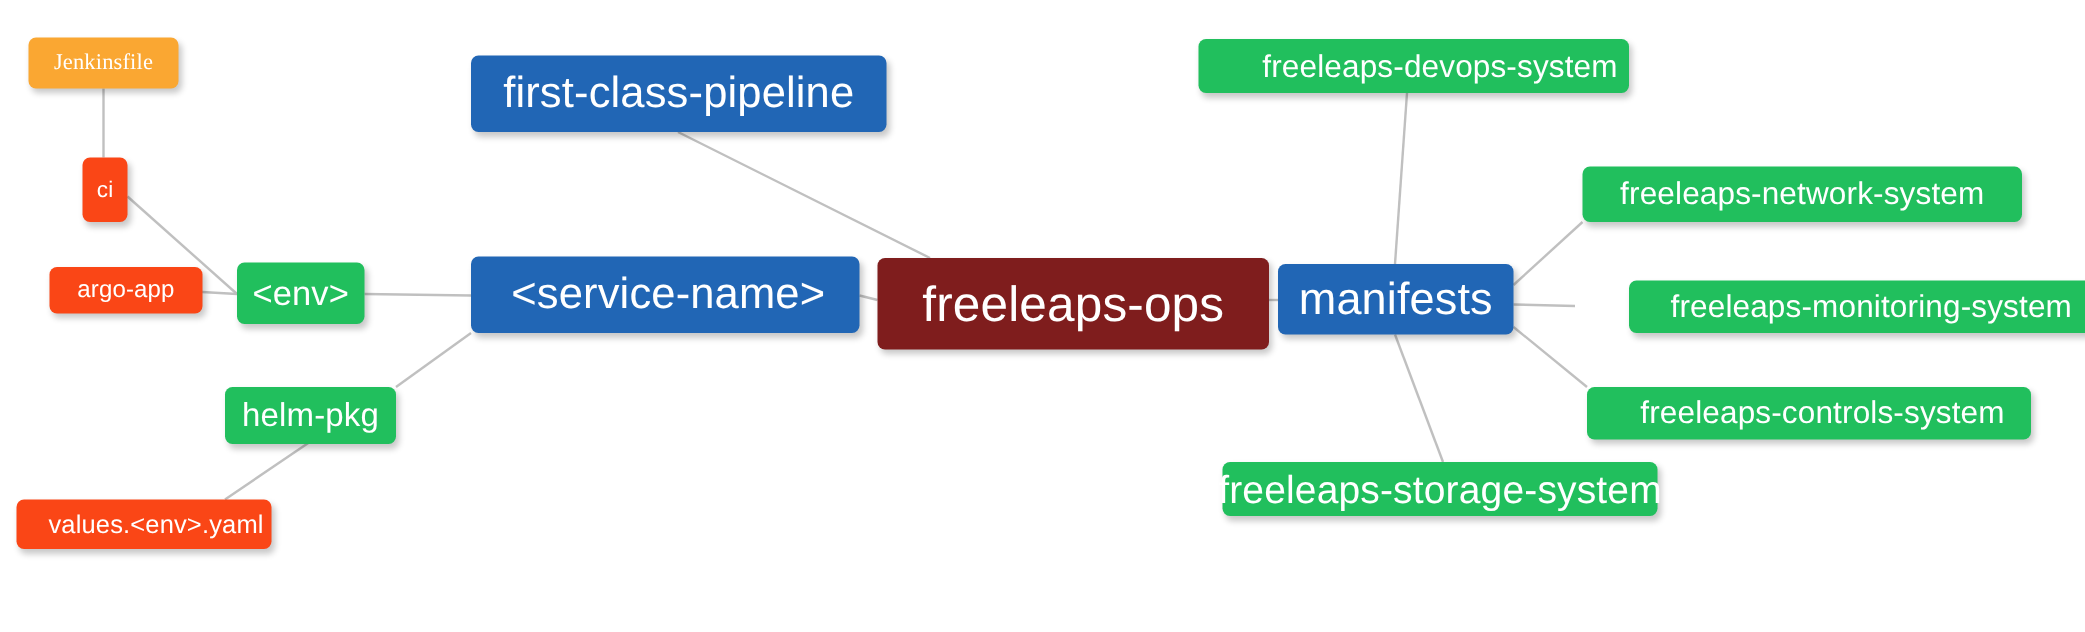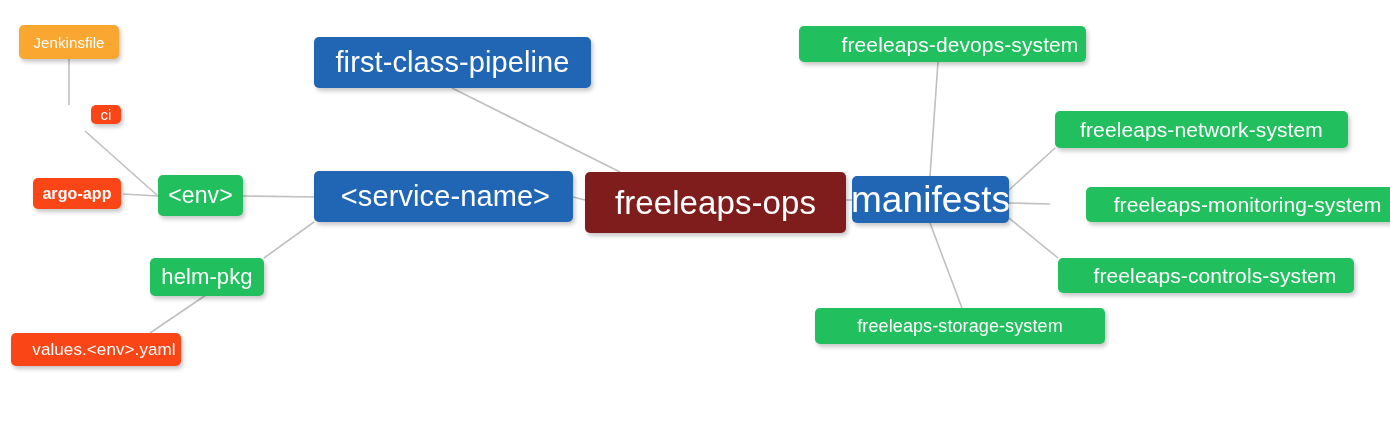--- a/index.html
+++ b/index.html
@@ -60,59 +60,59 @@
       <polyline points="452,88 620,172" fill="none" stroke="#c0c0c0" stroke-width="1.6"></polyline>
       <polyline points="573,197 585,200" fill="none" stroke="#c0c0c0" stroke-width="1.6"></polyline>
       <polyline points="846,200 852,200" fill="none" stroke="#c0c0c0" stroke-width="1.6"></polyline>
       <polyline points="930,176 938,62" fill="none" stroke="#c0c0c0" stroke-width="1.6"></polyline>
       <polyline points="1009,190 1055,148" fill="none" stroke="#c0c0c0" stroke-width="1.6"></polyline>
       <polyline points="1009,203 1050,204" fill="none" stroke="#c0c0c0" stroke-width="1.6"></polyline>
       <polyline points="1009,218 1058,258" fill="none" stroke="#c0c0c0" stroke-width="1.6"></polyline>
       <polyline points="930,223 962,308" fill="none" stroke="#c0c0c0" stroke-width="1.6"></polyline>
     </svg>
   <div id="nodes">
-      <div class="node orange" style="left: 19px; top: 25px; width: 100px; height: 34px; font-size: 15px;">
+      <div class="node orange" style="left: 19px; top: 25px; width: 100px; height: 34px; font-size: 15px; font-family: Liberation Serif, serif;">
         <span>Jenkinsfile</span>
       </div>
-      <div class="node red" style="left: 55px; top: 105px; width: 30px; height: 19px; font-size: 15px; margin-left: 36px;">
+      <div class="node red" style="left: 55px; top: 105px; width: 30px; height: 43px; font-size: 15px;">
         <span>ci</span>
       </div>
-      <div class="node red" style="left: 33px; top: 178px; width: 88px; height: 31px; font-size: 16px; font-weight: bold;">
+      <div class="node red" style="left: 33px; top: 178px; width: 102px; height: 31px; font-size: 16px;">
         <span>argo-app</span>
       </div>
       <div class="node green" style="left: 158px; top: 175px; width: 85px; height: 41px; font-size: 23px;">
         <span>&lt;env&gt;</span>
       </div>
       <div class="node green" style="left: 150px; top: 258px; width: 114px; height: 38px; font-size: 22px;">
         <span>helm-pkg</span>
       </div>
       <div class="node red" style="left: 11px; top: 333px; width: 170px; height: 33px; font-size: 17px; padding-left: 26px;">
         <span>values.&lt;env&gt;.yaml</span>
       </div>
       <div class="node blue" style="left: 314px; top: 37px; width: 277px; height: 51px; font-size: 29px;">
         <span>first-class-pipeline</span>
       </div>
       <div class="node blue" style="left: 314px; top: 171px; width: 259px; height: 51px; font-size: 29px; padding-left: 14px;">
         <span>&lt;service-name&gt;</span>
       </div>
       <div class="node root" style="left: 585px; top: 172px; width: 261px; height: 61px; font-size: 33px;">
         <span>freeleaps-ops</span>
       </div>
-      <div class="node blue" style="left: 852px; top: 176px; width: 157px; height: 47px; font-size: 37px;">
+      <div class="node blue" style="left: 852px; top: 176px; width: 157px; height: 47px; font-size: 30px;">
         <span>manifests</span>
       </div>
       <div class="node green" style="left: 799px; top: 26px; width: 287px; height: 36px; font-size: 21px; padding-left: 45px;">
         <span>freeleaps-devops-system</span>
       </div>
       <div class="node green" style="left: 1055px; top: 111px; width: 293px; height: 37px; font-size: 21px;">
         <span>freeleaps-network-system</span>
       </div>
       <div class="node green" style="left: 1050px; top: 187px; width: 323px; height: 35px; font-size: 21px; margin-left: 36px;">
         <span>freeleaps-monitoring-system</span>
       </div>
       <div class="node green" style="left: 1058px; top: 258px; width: 296px; height: 35px; font-size: 21px; padding-left: 28px;">
         <span>freeleaps-controls-system</span>
       </div>
-      <div class="node green" style="left: 815px; top: 308px; width: 290px; height: 36px; font-size: 18px;">
+      <div class="node green" style="left: 815px; top: 308px; width: 290px; height: 36px; font-size: 26px;">
         <span>freeleaps-storage-system</span>
       </div>
     </div>
 </div>
 
 </body></html>

